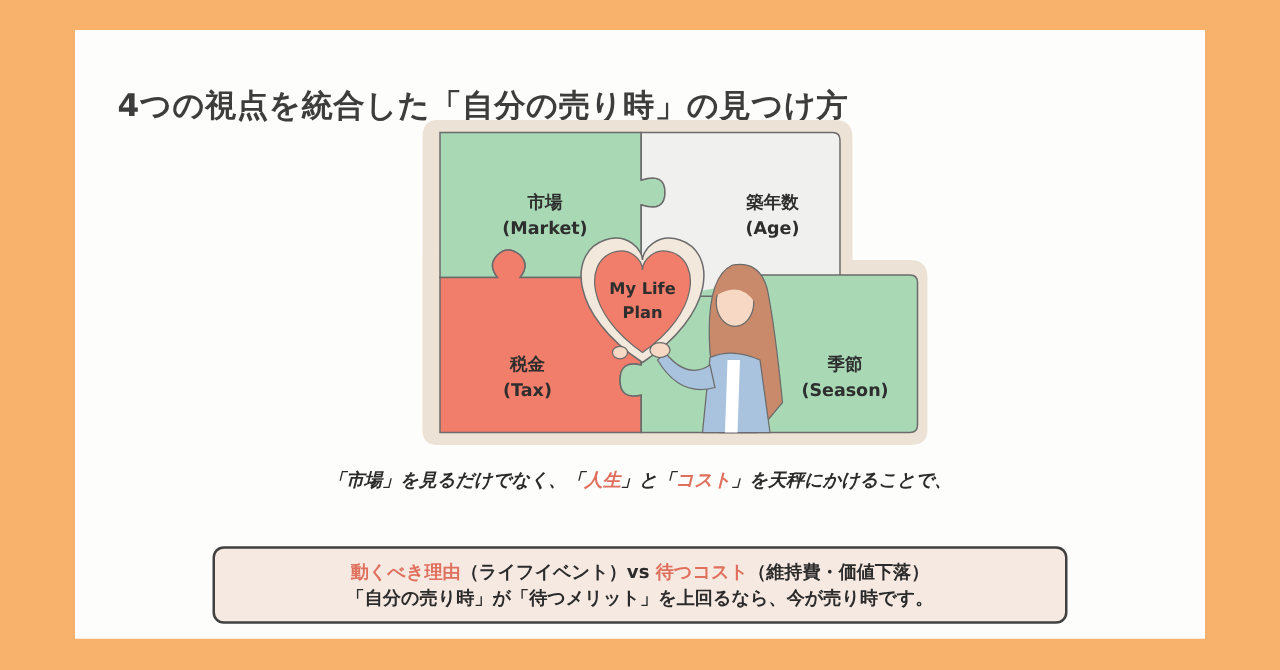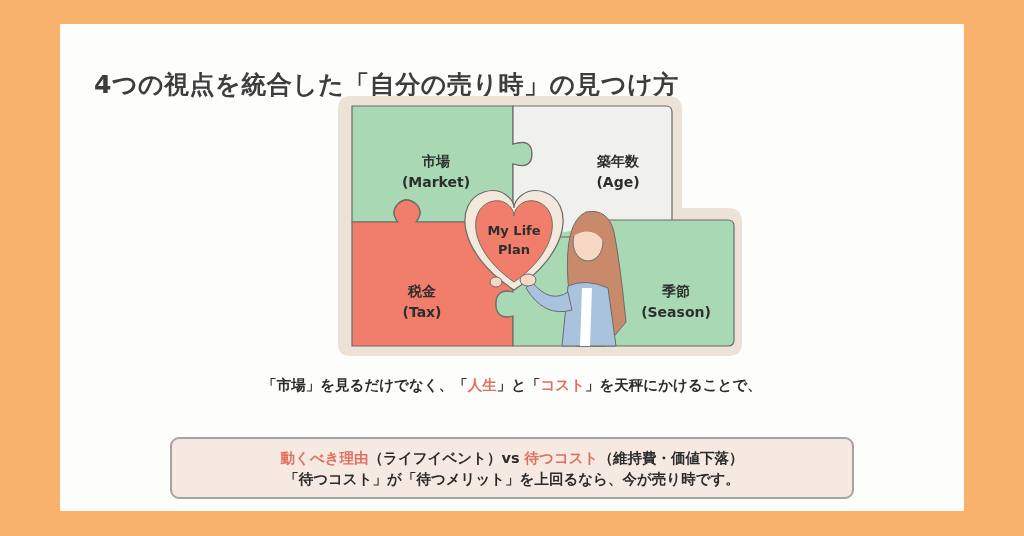--- a/index.html
+++ b/index.html
@@ -2,24 +2,24 @@
 <html><head>
 <meta charset="utf-8">
 <style>
   html, body { margin:0; padding:0; }
   body { width:1024px; height:536px; background:#F9B26C; position:relative; overflow:hidden;
          font-family:"DejaVu Sans", sans-serif; }
   .panel { position:absolute; left:60px; top:24px; width:904px; height:487px; background:#FDFDFB; }
   .title { position:absolute; left:34px; top:16px; font-size:25px; font-weight:bold; color:#3d3d3d; letter-spacing:0.5px;margin-top:28px; }
   .puzzle { position:absolute; left:276px; top:68px; width:410px; height:268px; }
   .caption { position:absolute; left:0; width:904px; top:350px; text-align:center; font-size:14.5px;
-             font-weight:bold; color:#2b2b2b; line-height:22px; }
+             font-weight:bold; color:#2b2b2b; line-height:22px;font-style:italic; }
   .hl { color:#E0705E; }
   .box { position:absolute; left:110px; top:413px; width:684px; height:62px; background:#F6E9E1;
-         border:2px solid #a3a3a3; border-radius:9px; text-align:center; font-size:14.5px; font-weight:bold;
+         border:2px solid #404040; border-radius:9px; text-align:center; font-size:14.5px; font-weight:bold;
          color:#2b2b2b; line-height:21px; padding-top:9px; box-sizing:border-box; }
   .plabel { font-family:"DejaVu Sans", sans-serif; font-weight:bold; fill:#2e2e2e; }
 </style>
 </head>
 <body>
 
 <div class="panel">
   <div class="title">4つの視点を統合した「自分の売り時」の見つけ方</div>
 
   <div class="puzzle">
@@ -63,15 +63,15 @@
       <text class="plabel" x="340" y="225" font-size="14" text-anchor="middle">(Season)</text>
     </svg>
   </div>
 
   <div class="caption">
     <div><span>「市場」を見るだけでなく、「</span><span class="hl">人生</span><span>」と「</span><span class="hl">コスト</span><span>」を天秤にかけることで、</span></div>
   </div>
 
   <div class="box">
     <div><span class="hl">動くべき理由</span><span>（ライフイベント）vs </span><span class="hl">待つコスト</span><span>（維持費・価値下落）</span></div>
-    <div>「待つコスト」が「待つメリット」を上回るなら、今が売り時です。</div>
+    <div>「自分の売り時」が「待つメリット」を上回るなら、今が売り時です。</div>
   </div>
 </div>
 
 </body></html>

